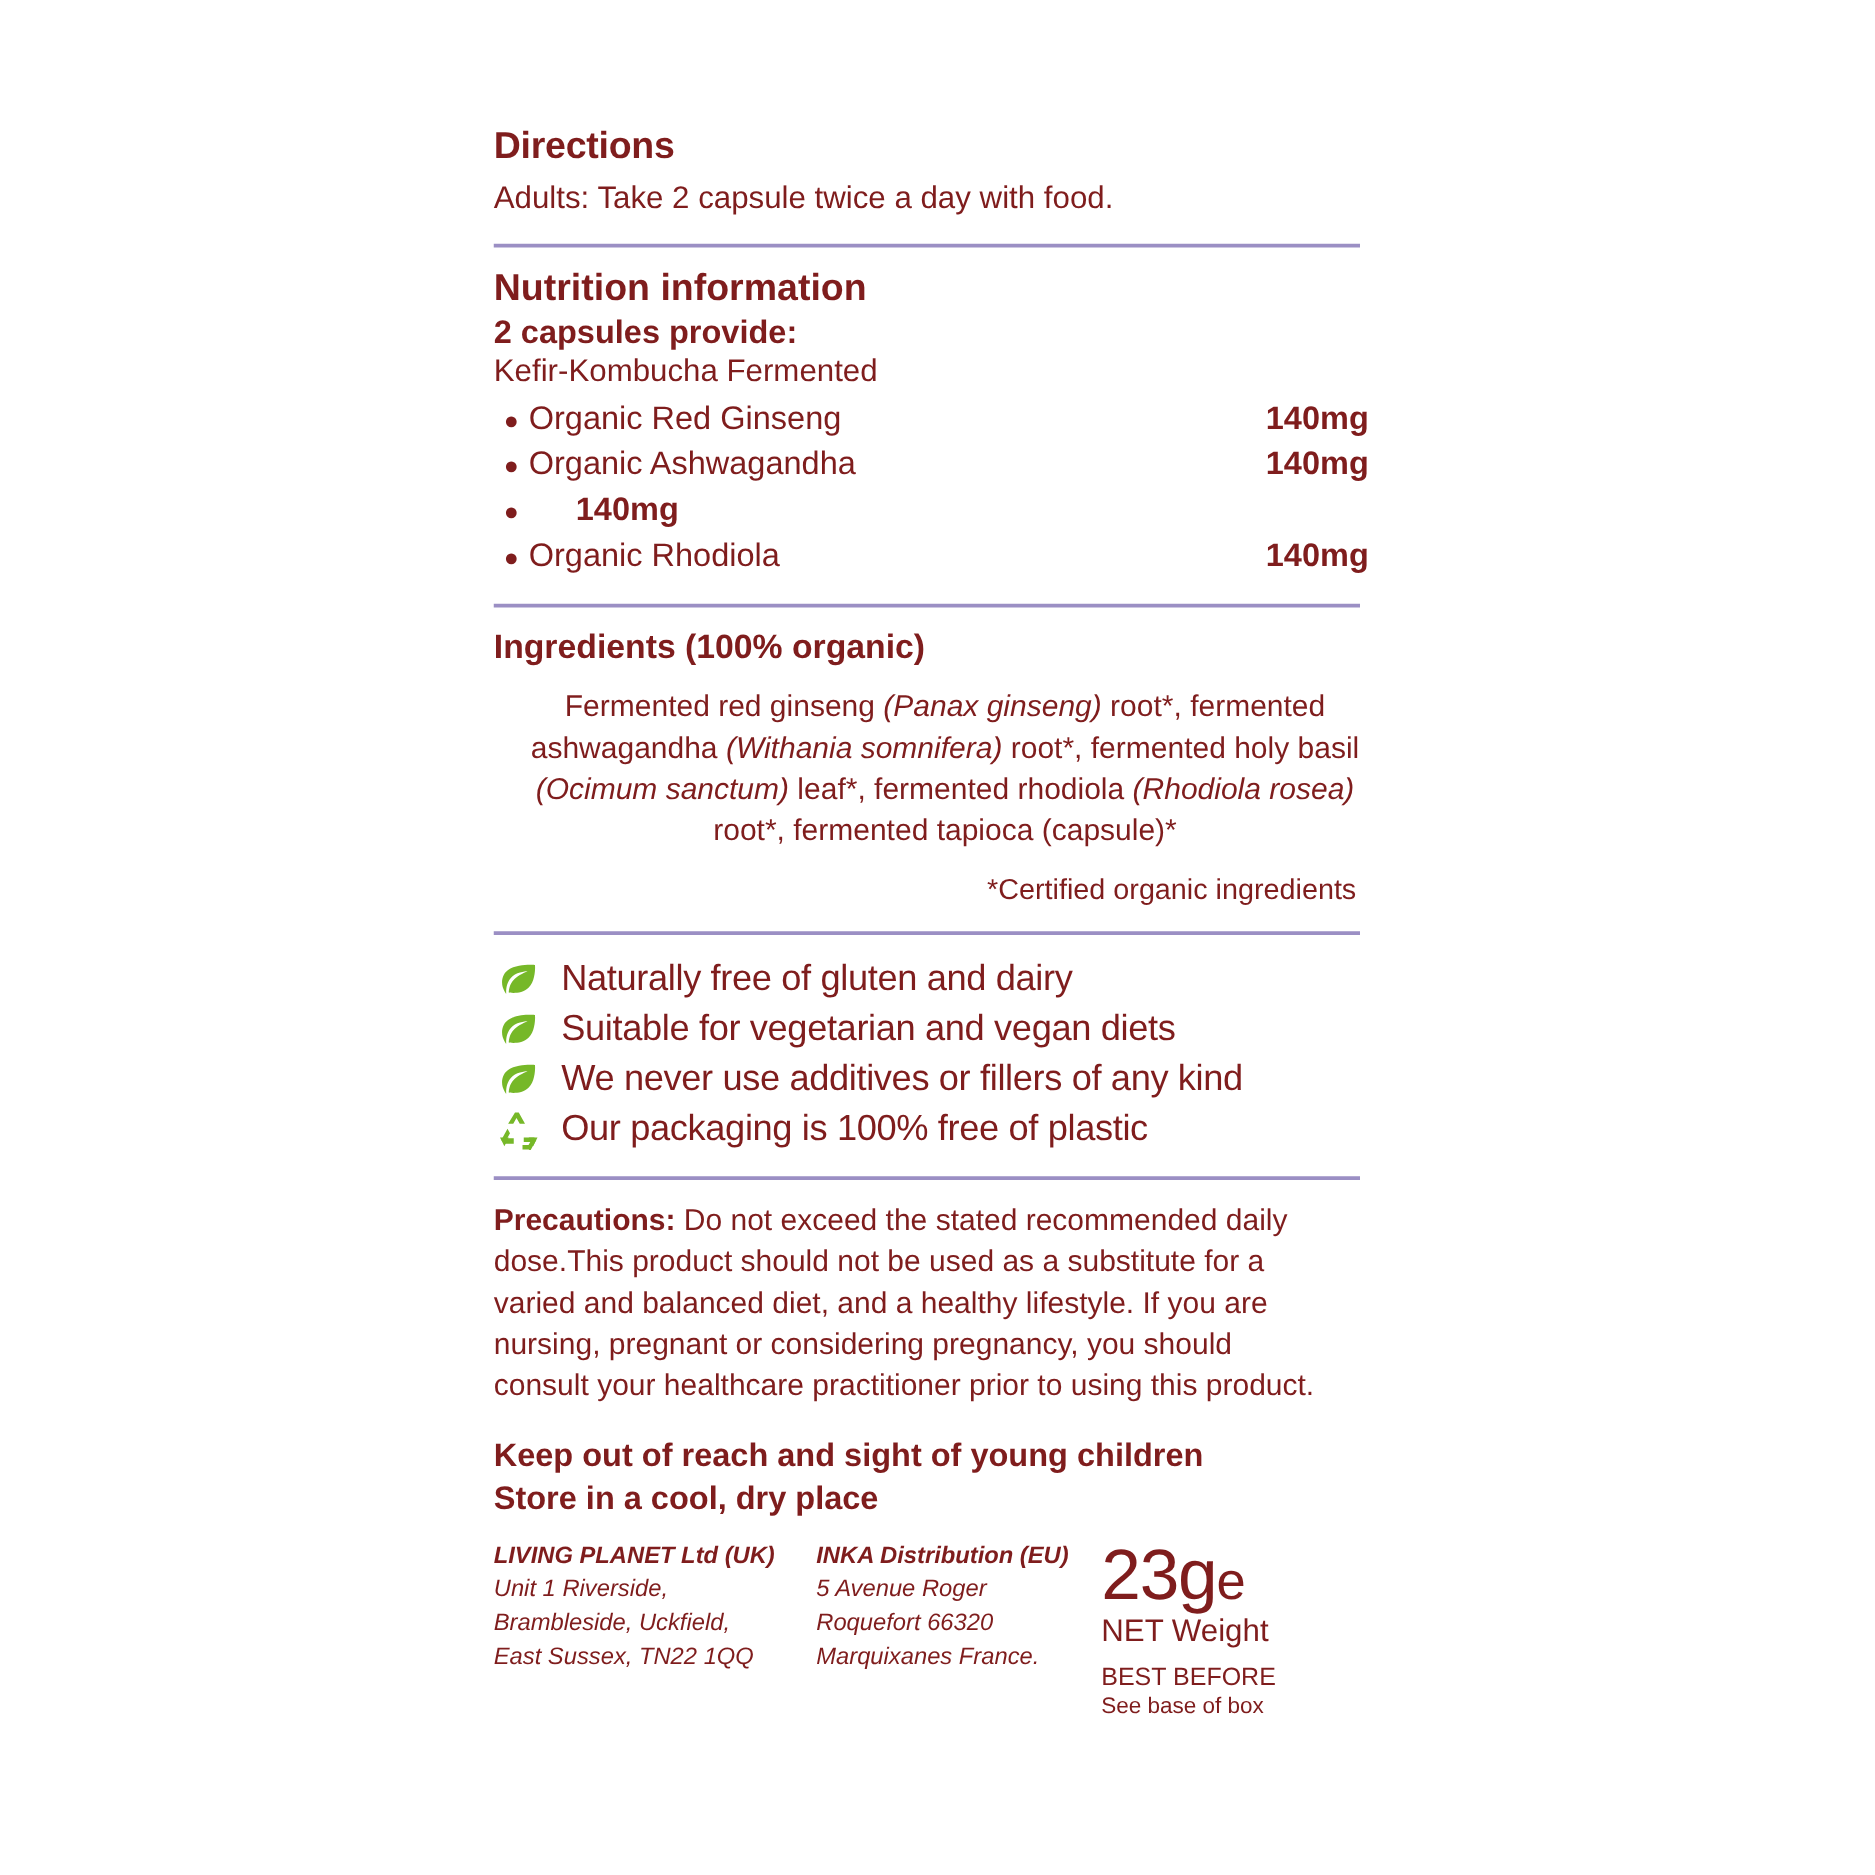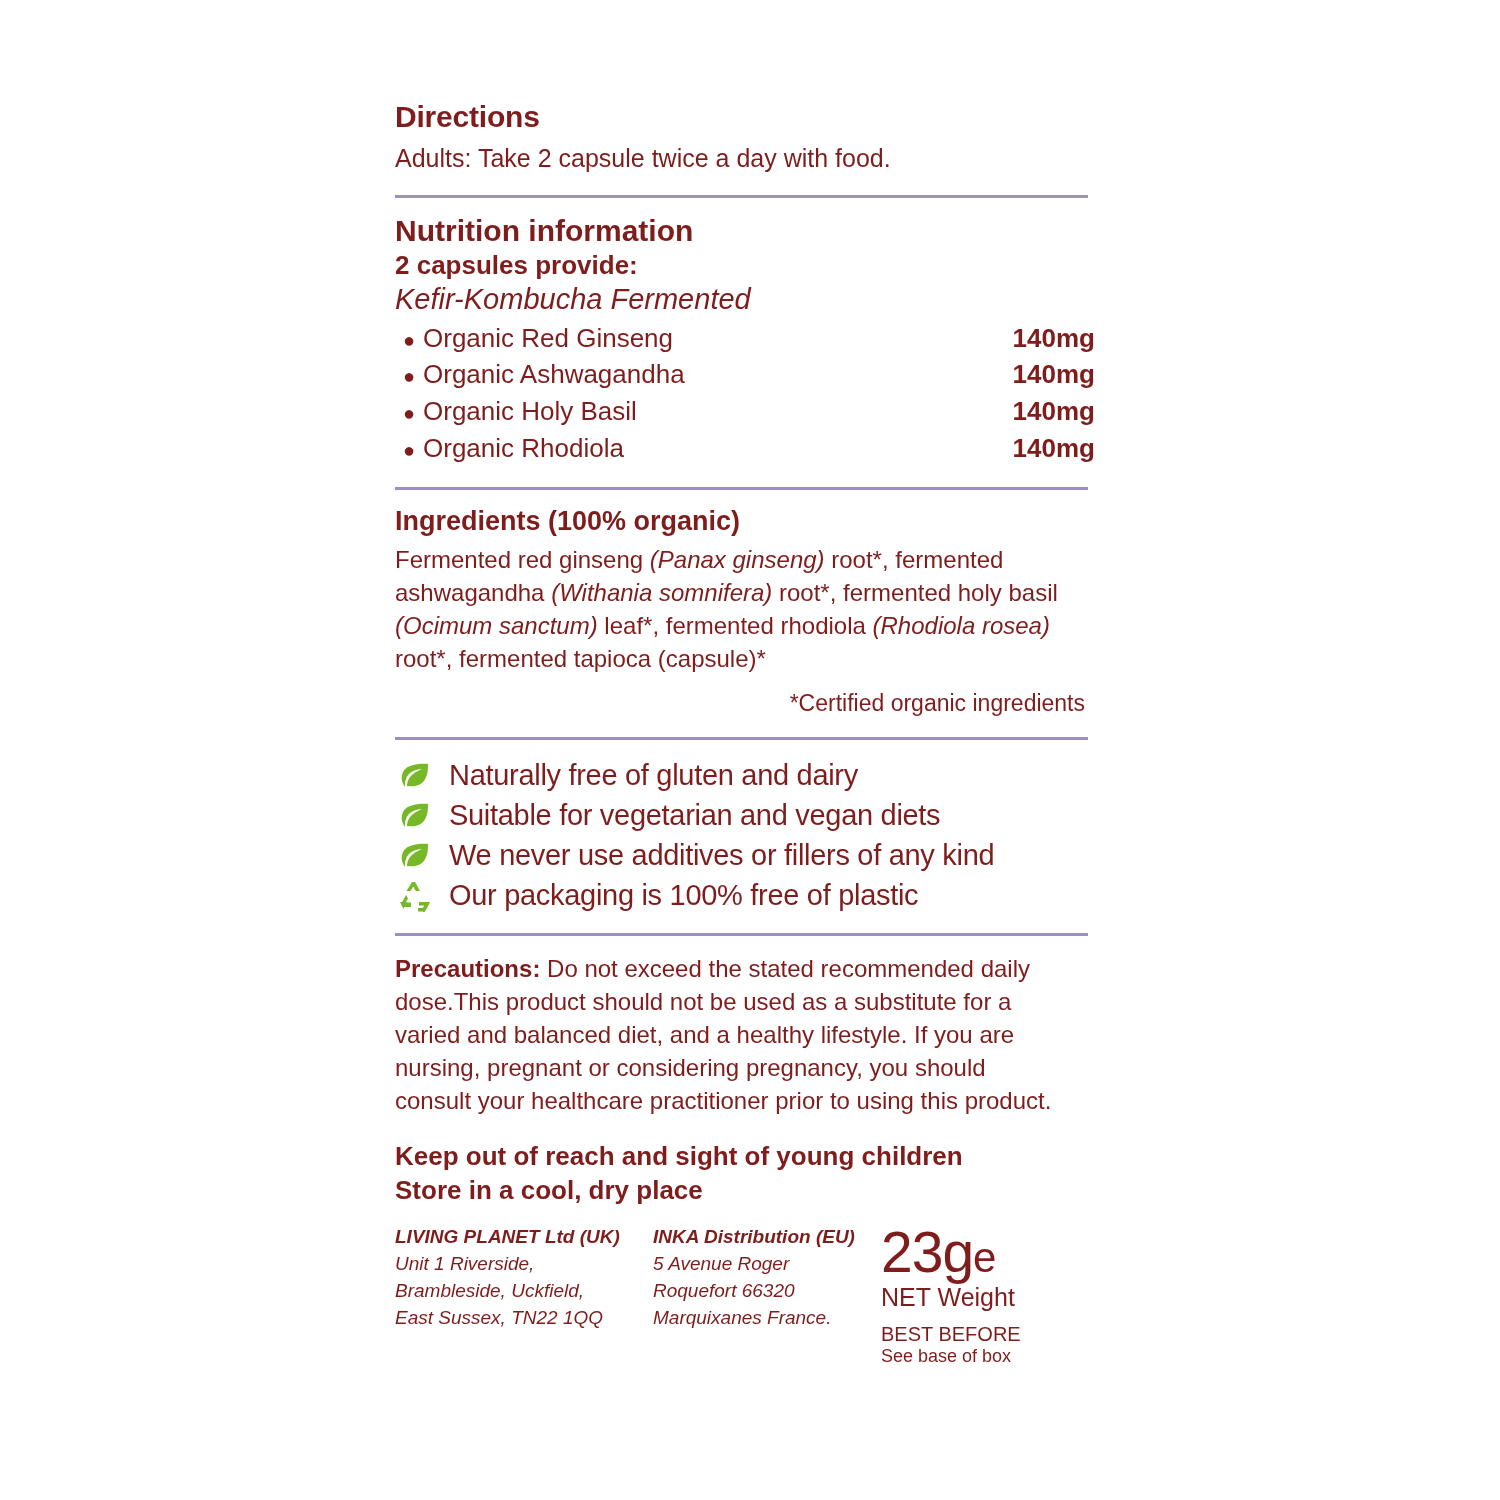--- a/index.html
+++ b/index.html
@@ -42,22 +42,21 @@
     margin: 0 0 2px 0;
   }
   .sub-bold {
     font-family: "Liberation Sans", sans-serif;
     font-weight: bold;
     font-size: 26px;
     margin: 0 0 2px 0;
   }
   .ital {
     font-family: "Liberation Sans", sans-serif;
-    font-style: italic;
-    font-size: 29px;
+    font-size: 25px;
     margin: 0 0 4px 0;
   }
   .nut-row {
     display: flex;
     align-items: baseline;
     font-family: "Liberation Sans", sans-serif;
     font-size: 26px;
     line-height: 1.42;
   }
   .nut-row .bullet {
@@ -77,22 +76,23 @@
   .h-ing {
     font-family: "Liberation Sans", sans-serif;
     font-weight: bold;
     font-size: 27px;
     margin: 0 0 6px 0;
   }
   .ing-text {
     font-family: "Liberation Sans", sans-serif;
     font-size: 24px;
     line-height: 1.38;
-    margin: 0;
+    margin: 16px;
     width: 690px;
+    text-align: center;
   }
   .ing-text i { font-style: italic; }
   .cert {
     font-family: "Liberation Sans", sans-serif;
     font-size: 23px;
     text-align: right;
     margin: 14px 0 0 0;
     width: 690px;
   }
   .claims { margin-top: 19px; }
@@ -182,21 +182,20 @@
       <span class="name">Organic Red Ginseng</span>
       <span class="amt">140mg</span>
     </div>
     <div class="nut-row">
       <span class="bullet">●</span>
       <span class="name">Organic Ashwagandha</span>
       <span class="amt">140mg</span>
     </div>
     <div class="nut-row">
       <span class="bullet">●</span>
-      <span class="name">Organic Holy Basil</span>
       <span class="amt">140mg</span>
     </div>
     <div class="nut-row">
       <span class="bullet">●</span>
       <span class="name">Organic Rhodiola</span>
       <span class="amt">140mg</span>
     </div>
   </div>
 
   <div class="rule"></div>

